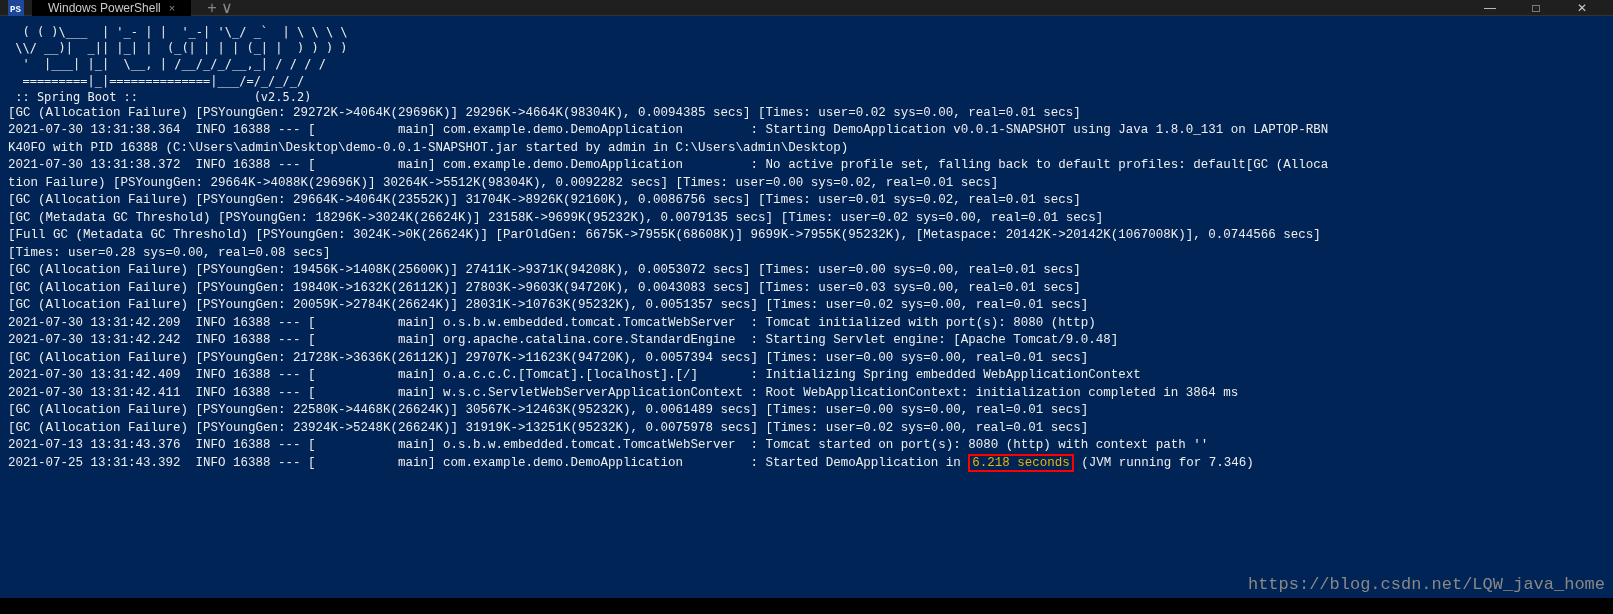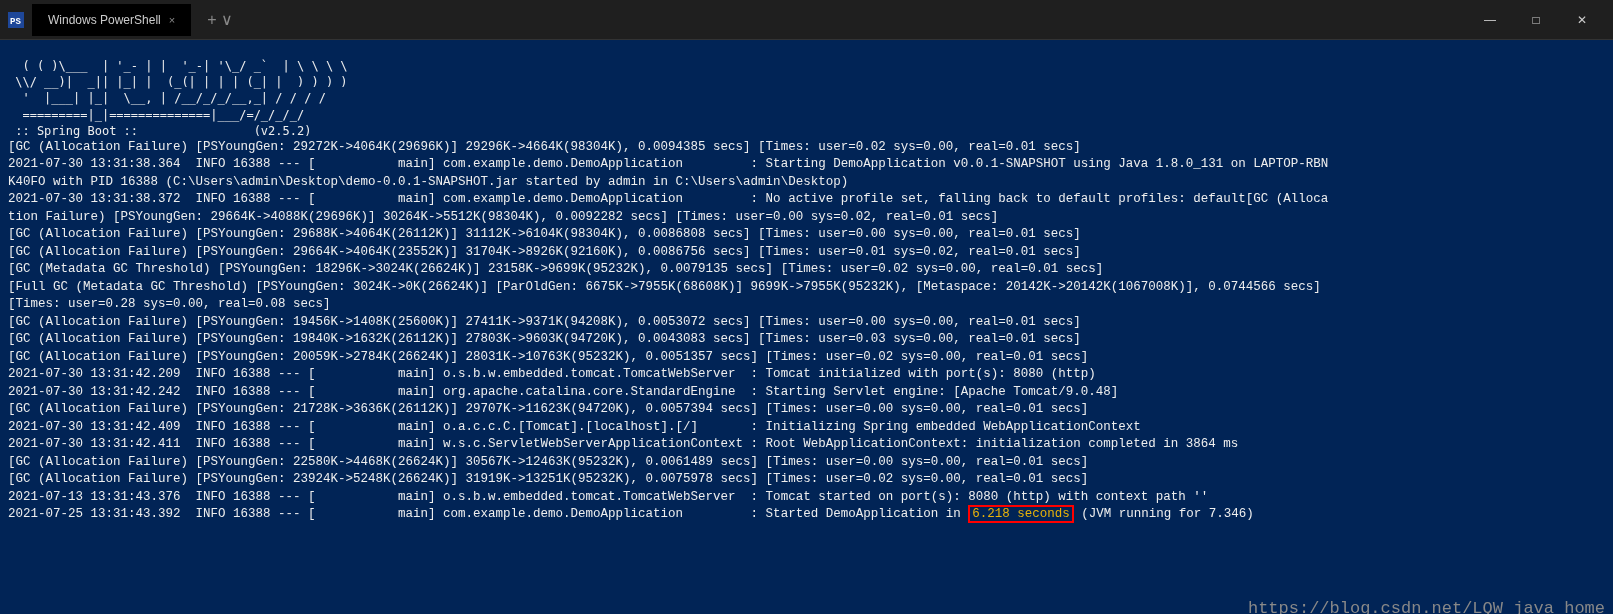--- a/index.html
+++ b/index.html
@@ -9,21 +9,21 @@
       font-size: 13px;
       color: #ccc;
       overflow: hidden;
       width: 1613px;
       height: 614px;
     }
 
     
     .title-bar {
       background: #1f1f1f;
-      height: 40px;
+      height: 16px;
       display: flex;
       align-items: center;
       padding: 0 8px;
       gap: 8px;
       border-bottom: 1px solid #333;
     }
     .title-bar-icon {
       width: 16px;
       height: 16px;
       background: #1e90ff;
@@ -68,21 +68,21 @@
       justify-content: center;
       color: #ccc;
       font-size: 12px;
       font-family: 'Segoe UI', sans-serif;
       cursor: pointer;
     }
 
     
     .console {
       background: #012456;
-      padding: 18px 8px;
+      padding: 8px 8px;
       height: calc(614px - 32px);
       overflow: hidden;
       position: relative;
     }
 
     .console-line {
       line-height: 1.4;
       white-space: pre;
       color: #eee;
       font-size: 12.5px;
@@ -137,21 +137,20 @@
   =========|_|==============|___/=/_/_/_/
  :: Spring Boot ::                (v2.5.2)</pre>
   </div>
 
   <div id="log-lines">
       <div class="console-line">[GC (Allocation Failure) [PSYoungGen: 29272K-&gt;4064K(29696K)] 29296K-&gt;4664K(98304K), 0.0094385 secs] [Times: user=0.02 sys=0.00, real=0.01 secs]</div>
       <div class="console-line">2021-07-30 13:31:38.364  INFO 16388 --- [           main] com.example.demo.DemoApplication         : Starting DemoApplication v0.0.1-SNAPSHOT using Java 1.8.0_131 on LAPTOP-RBN</div>
       <div class="console-line">K40FO with PID 16388 (C:\Users\admin\Desktop\demo-0.0.1-SNAPSHOT.jar started by admin in C:\Users\admin\Desktop)</div>
       <div class="console-line">2021-07-30 13:31:38.372  INFO 16388 --- [           main] com.example.demo.DemoApplication         : No active profile set, falling back to default profiles: default[GC (Alloca</div>
       <div class="console-line">tion Failure) [PSYoungGen: 29664K-&gt;4088K(29696K)] 30264K-&gt;5512K(98304K), 0.0092282 secs] [Times: user=0.00 sys=0.02, real=0.01 secs]</div>
-      <div class="console-line">[GC (Allocation Failure) [PSYoungGen: 29688K-&gt;4064K(26112K)] 31112K-&gt;6104K(98304K), 0.0086808 secs] [Times: user=0.00 sys=0.00, real=0.01 secs]</div>
       <div class="console-line">[GC (Allocation Failure) [PSYoungGen: 29664K-&gt;4064K(23552K)] 31704K-&gt;8926K(92160K), 0.0086756 secs] [Times: user=0.01 sys=0.02, real=0.01 secs]</div>
       <div class="console-line">[GC (Metadata GC Threshold) [PSYoungGen: 18296K-&gt;3024K(26624K)] 23158K-&gt;9699K(95232K), 0.0079135 secs] [Times: user=0.02 sys=0.00, real=0.01 secs]</div>
       <div class="console-line">[Full GC (Metadata GC Threshold) [PSYoungGen: 3024K-&gt;0K(26624K)] [ParOldGen: 6675K-&gt;7955K(68608K)] 9699K-&gt;7955K(95232K), [Metaspace: 20142K-&gt;20142K(1067008K)], 0.0744566 secs]</div>
       <div class="console-line">[Times: user=0.28 sys=0.00, real=0.08 secs]</div>
       <div class="console-line">[GC (Allocation Failure) [PSYoungGen: 19456K-&gt;1408K(25600K)] 27411K-&gt;9371K(94208K), 0.0053072 secs] [Times: user=0.00 sys=0.00, real=0.01 secs]</div>
       <div class="console-line">[GC (Allocation Failure) [PSYoungGen: 19840K-&gt;1632K(26112K)] 27803K-&gt;9603K(94720K), 0.0043083 secs] [Times: user=0.03 sys=0.00, real=0.01 secs]</div>
       <div class="console-line">[GC (Allocation Failure) [PSYoungGen: 20059K-&gt;2784K(26624K)] 28031K-&gt;10763K(95232K), 0.0051357 secs] [Times: user=0.02 sys=0.00, real=0.01 secs]</div>
       <div class="console-line">2021-07-30 13:31:42.209  INFO 16388 --- [           main] o.s.b.w.embedded.tomcat.TomcatWebServer  : Tomcat initialized with port(s): 8080 (http)</div>
       <div class="console-line">2021-07-30 13:31:42.242  INFO 16388 --- [           main] org.apache.catalina.core.StandardEngine  : Starting Servlet engine: [Apache Tomcat/9.0.48]</div>
       <div class="console-line">[GC (Allocation Failure) [PSYoungGen: 21728K-&gt;3636K(26112K)] 29707K-&gt;11623K(94720K), 0.0057394 secs] [Times: user=0.00 sys=0.00, real=0.01 secs]</div>

